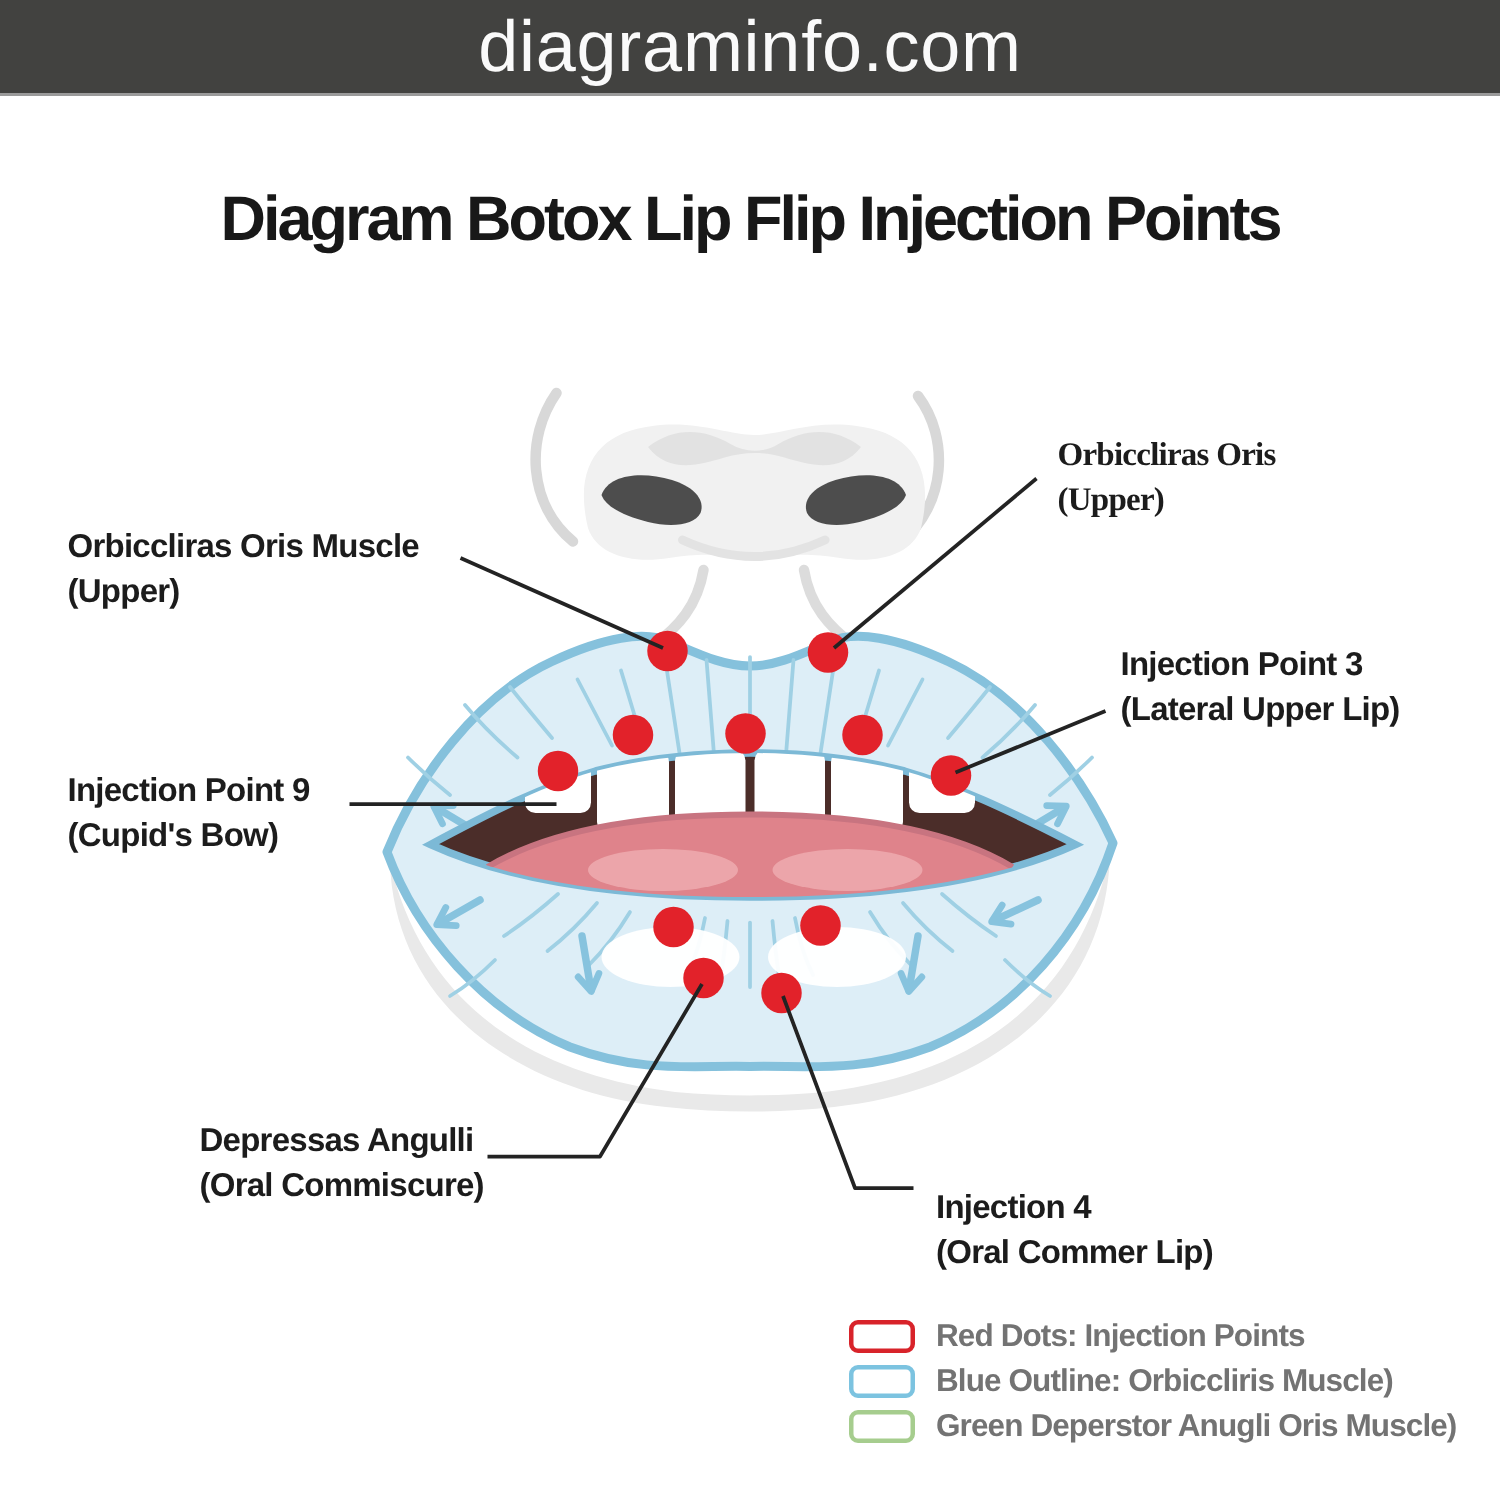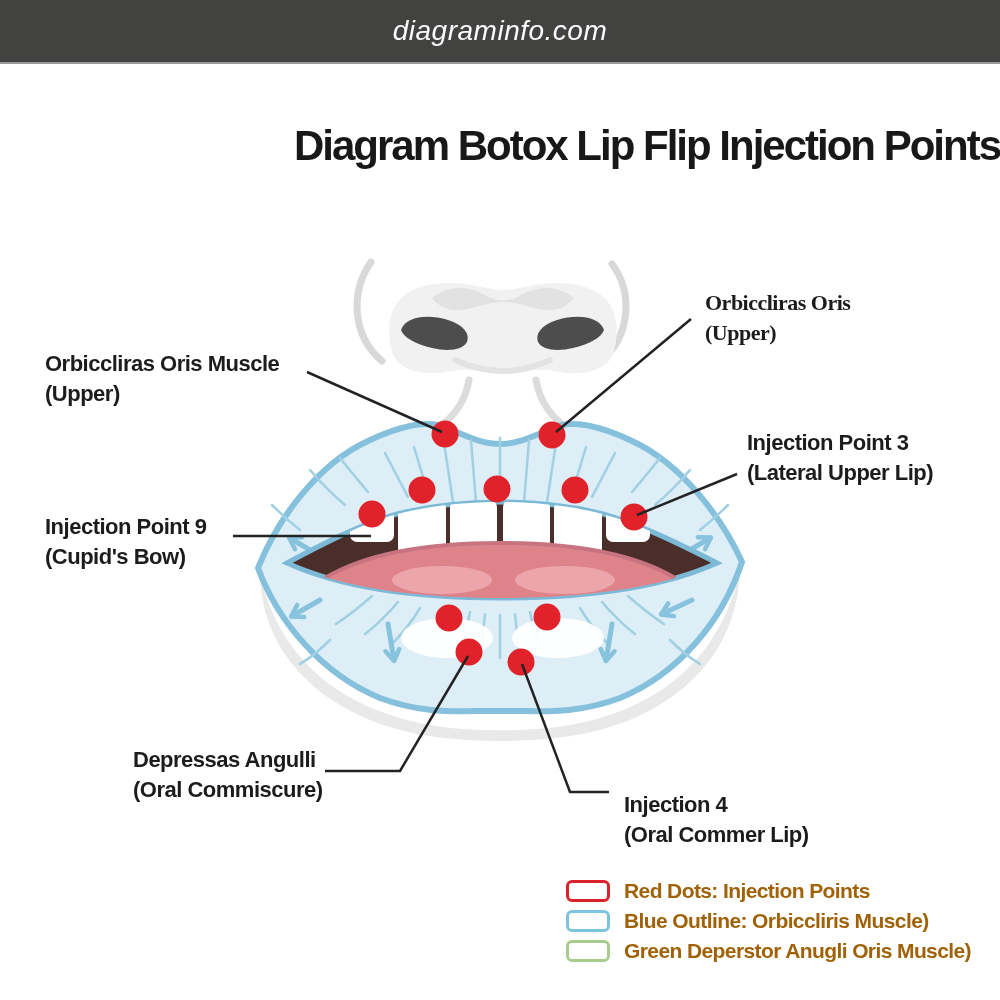--- a/index.html
+++ b/index.html
@@ -2,42 +2,42 @@
 <html><head>
 <meta charset="utf-8">
 <style>
   html,body{margin:0;padding:0;}
   body{width:1000px;height:1000px;background:#ffffff;position:relative;overflow:hidden;
        font-family:"Liberation Sans","DejaVu Sans",sans-serif;}
   .page{position:absolute;inset:0;width:1000px;height:1000px;}
 
   .topbar{position:absolute;top:0;left:0;width:1000px;height:62px;background:#424240;
           border-bottom:2px solid #9a9a9a;display:flex;align-items:center;justify-content:center;}
-  .topbar-text{color:#fafafa;font-size:28px;letter-spacing:0.5px;font-style:italic;}
-
-  .main-title{position:absolute;top:122px;left:0;width:1000px;text-align:right;
+  .topbar-text{color:#fafafa;font-size:48px;letter-spacing:0.5px;}
+
+  .main-title{position:absolute;top:122px;left:0;width:1000px;text-align:center;
               font-size:42px;font-weight:bold;color:#181818;letter-spacing:-2px;}
 
   svg.diagram{position:absolute;top:0;left:0;width:1000px;height:1000px;}
 
   .callout{position:absolute;font-weight:bold;color:#1c1c1c;font-size:22px;line-height:30px;
            letter-spacing:-0.5px;white-space:nowrap;}
   .callout.center{text-align:left;}
   .lbl-1{left:45px;top:349px;width:260px;}
   .lbl-2{left:705px;top:288px;font-family:Liberation Serif, serif;}
   .lbl-3{left:747px;top:428px;}
   .lbl-4{left:45px;top:512px;width:200px;}
   .lbl-5{left:133px;top:745px;}
   .lbl-6{left:624px;top:770px;margin-top:20px;}
 
   .legend{position:absolute;left:566px;top:876px;}
   .legend-row{display:flex;align-items:center;height:30px;margin-bottom:0px;}
   .swatch{display:inline-block;width:38px;height:16px;border:3.5px solid #888;
           border-radius:6px;background:#ffffff;margin-right:14px;flex:0 0 auto;}
-  .legend-text{font-weight:bold;font-size:21px;color:#a16207;letter-spacing:-0.6px;white-space:nowrap;}
+  .legend-text{font-weight:bold;font-size:21px;color:#737373;letter-spacing:-0.6px;white-space:nowrap;}
 </style>
 </head>
 <body>
 
 <div class="page">
 
   <div class="topbar">
     <span class="topbar-text">diagraminfo.com</span>
   </div>
 

